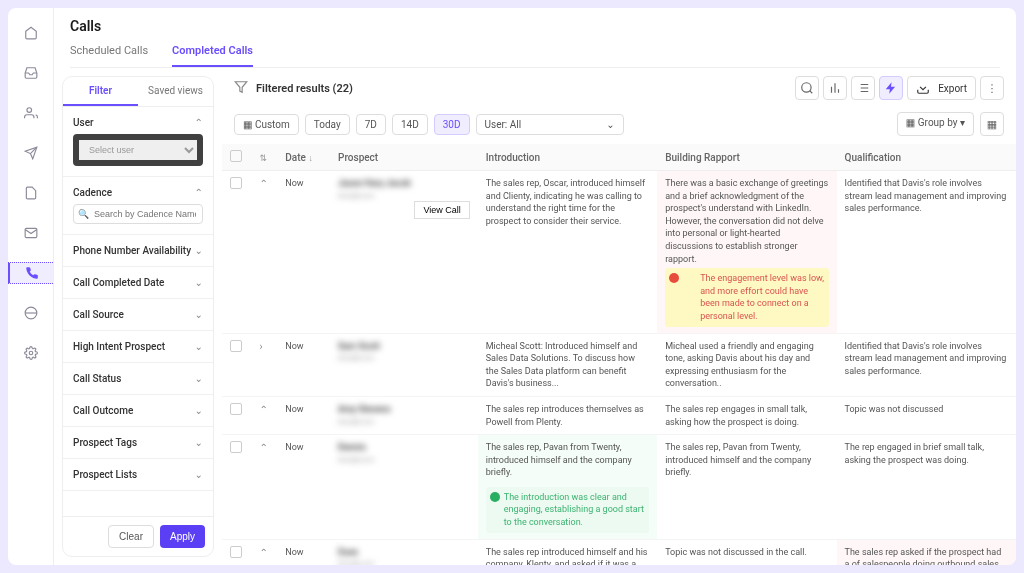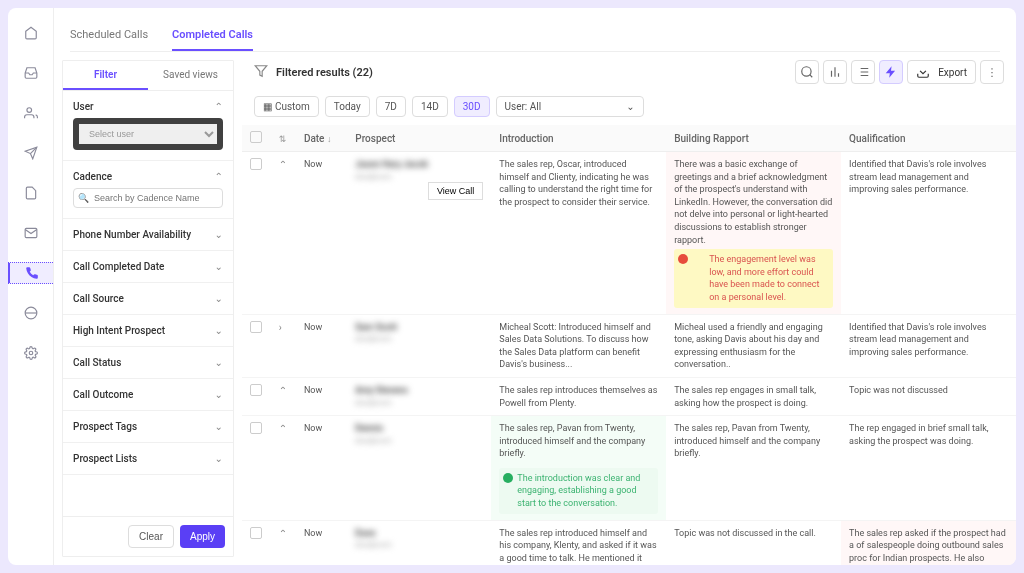--- a/index.html
+++ b/index.html
@@ -8,21 +8,21 @@
 .sidenav { width: 46px; background: #fff; border-radius: 8px 0 0 8px; display: flex; flex-direction: column; align-items: center; padding-top: 14px; gap: 18px; border-right: 1px solid #eee; }
 .nav-icon { width: 22px; height: 22px; display: flex; align-items: center; justify-content: center; color: #8a8a9a; cursor: pointer; border-radius: 4px; }
 .nav-icon.active { background: #f0edff; color: #6a4fff; border-left: 2px solid #6a4fff; width: 100%; border-radius: 0; padding: 4px 0; border-bottom: 1px dotted #6a4fff; border-top: 1px dotted #6a4fff; }
 .main { flex: 1; background: #fff; border-radius: 0 8px 8px 0; display: flex; flex-direction: column; overflow: hidden; }
 .header { padding: 10px 16px 0; }
 .title { font-size: 14px; font-weight: 600; color: #1a1a1a; }
 .tabs { display: flex; gap: 24px; margin-top: 10px; border-bottom: 1px solid #eee; }
 .tab { padding: 0 0 8px; font-size: 11px; color: #777; cursor: pointer; }
 .tab.active { color: #6a4fff; font-weight: 600; border-bottom: 2px solid #6a4fff; }
 .content { display: flex; flex: 1; overflow: hidden; }
-.filter-panel { width: 172px; border: 1px solid #eee; border-radius: 1px; margin: 8px; display: flex; flex-direction: column; }
+.filter-panel { width: 152px; border: 1px solid #eee; border-radius: 10px; margin: 8px; display: flex; flex-direction: column; }
 .filter-tabs { display: flex; border-bottom: 1px solid #eee; }
 .filter-tab { flex: 1; text-align: center; padding: 8px 4px; font-size: 10px; color: #777; cursor: pointer; }
 .filter-tab.active { color: #6a4fff; font-weight: 600; border-bottom: 2px solid #6a4fff; }
 .filter-section { border-bottom: 1px solid #f0f0f0; padding: 10px 10px; }
 .filter-section-head { display: flex; justify-content: space-between; align-items: center; font-size: 10px; color: #333; font-weight: 500; cursor: pointer; }
 .select-input { width: 100%; margin-top: 6px; padding: 4px 6px; border: 6px solid #404040; border-radius: 4px; font-size: 9px; color: #999; }
 .search-input { width: 100%; margin-top: 6px; padding: 4px 6px 4px 20px; border: 1px solid #ddd; border-radius: 4px; font-size: 9px; background: #fff; }
 .search-wrap { position: relative; }
 .search-wrap .mag { position: absolute; left: 5px; top: 11px; font-size: 9px; color: #999; }
 .filter-body { flex: 1; overflow-y: auto; }
@@ -124,20 +124,21 @@
     <div class="nav-icon">
         <svg viewBox="0 0 24 24" fill="none" stroke="currentColor" stroke-width="2">
           <circle cx="12" cy="12" r="3"></circle>
           <path d="M19.4 15a1.65 1.65 0 0 0 .33 1.82l.06.06a2 2 0 1 1-2.83 2.83l-.06-.06a1.65 1.65 0 0 0-1.82-.33 1.65 1.65 0 0 0-1 1.51V21a2 2 0 1 1-4 0v-.09a1.65 1.65 0 0 0-1-1.51 1.65 1.65 0 0 0-1.82.33l-.06.06a2 2 0 1 1-2.83-2.83l.06-.06a1.65 1.65 0 0 0 .33-1.82 1.65 1.65 0 0 0-1.51-1H3a2 2 0 1 1 0-4h.09a1.65 1.65 0 0 0 1.51-1 1.65 1.65 0 0 0-.33-1.82l-.06-.06a2 2 0 1 1 2.83-2.83l.06.06a1.65 1.65 0 0 0 1.82.33h0a1.65 1.65 0 0 0 1-1.51V3a2 2 0 1 1 4 0v.09a1.65 1.65 0 0 0 1 1.51h0a1.65 1.65 0 0 0 1.82-.33l.06-.06a2 2 0 1 1 2.83 2.83l-.06.06a1.65 1.65 0 0 0-.33 1.82v0a1.65 1.65 0 0 0 1.51 1H21a2 2 0 1 1 0 4h-.09a1.65 1.65 0 0 0-1.51 1z"></path>
         </svg>
       </div>
   </div>
 
   <div class="main">
     <div class="header">
+      <div class="title">Calls</div>
       <div class="tabs">
         <div class="tab">Scheduled Calls</div>
         <div class="tab active">Completed Calls</div>
       </div>
     </div>
 
     <div class="content">
       <div class="filter-panel">
         <div class="filter-tabs">
           <div class="filter-tab active">Filter</div>
@@ -264,20 +265,24 @@
         <div class="toolbar2">
           <div class="pill">▦ <span>Custom</span></div>
           <div class="pill">Today</div>
           <div class="pill">7D</div>
           <div class="pill">14D</div>
           <div class="pill active">30D</div>
           <div class="user-select">
               <span>User: All</span>
               <span>⌄</span>
             </div>
+          <div class="toolbar2-right">
+            <div class="pill">▦ <span>Group by</span> ▾</div>
+            <div class="icon-btn">▦</div>
+          </div>
         </div>
 
         <div class="table-wrap">
           <table>
             <thead>
               <tr>
                 <th class="chk-col"><span class="checkbox"></span></th>
                 <th class="exp-col"><span class="sort-icon">⇅</span></th>
                 <th class="date-col"><span>Date</span> <span class="sort-icon">↓</span></th>
                 <th class="prospect-col">Prospect</th>

